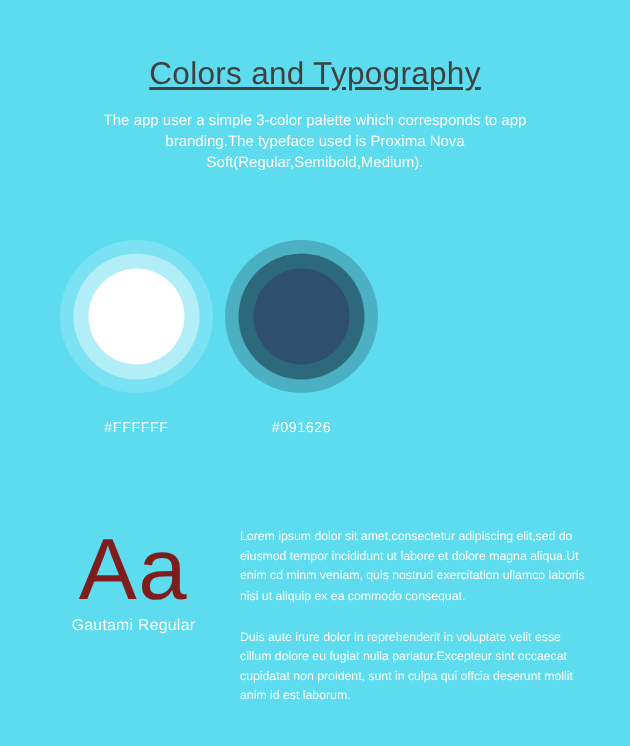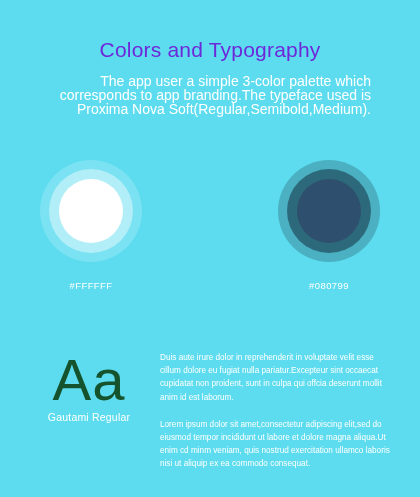--- a/index.html
+++ b/index.html
@@ -16,43 +16,43 @@
   }
 
   
   .header {
     padding-top: 37px;
     text-align: center;
   }
   .page-title {
     font-size: 21px;
     font-weight: 400;
-    color: #6d28d9;
+    color: #404040;
     letter-spacing: 0.2px;
     line-height: 26px;
     margin: 0;
+    text-decoration: underline;
   }
   .page-subtitle {
     margin: 11px auto 0 auto;
     width: 322px;
-    font-size: 14px;
+    font-size: 10px;
     line-height: 14px;
     color: #FFFFFF;
-    text-align: right;
+    text-align: center;
     font-weight: 400;
   }
 
   
   .palette {
     margin-top: 44px;
     display: flex;
-    justify-content: space-between;
+    justify-content: flex-start;
     padding: 0 36px;
     box-sizing: border-box;
-    gap: 15px;
   }
   .swatch {
     width: 110px;
     display: flex;
     flex-direction: column;
     align-items: center;
   }
   .ring-outer {
     width: 102px;
     height: 102px;
@@ -106,21 +106,21 @@
   }
   .type-specimen {
     width: 118px;
     flex: 0 0 118px;
     text-align: center;
     padding-top: 2px;
   }
   .specimen-glyph {
     font-size: 58px;
     line-height: 62px;
-    color: #14532d;
+    color: #7f1d1d;
     font-weight: 300;
     letter-spacing: 1px;
   }
   .specimen-name {
     margin-top: 0;
     font-size: 10.5px;
     color: #FFFFFF;
     font-weight: 400;
     letter-spacing: 0.2px;
   }
@@ -158,31 +158,31 @@
     </div>
     <div class="swatch-label">#FFFFFF</div>
   </div>
 
   <div class="swatch s2">
     <div class="ring-outer">
       <div class="ring-mid">
         <div class="ring-core"></div>
       </div>
     </div>
-    <div class="swatch-label">#080799</div>
+    <div class="swatch-label">#091626</div>
   </div>
 
 
 </div>
 
 <div class="typography">
 
   <div class="type-specimen">
     <div class="specimen-glyph">Aa</div>
     <div class="specimen-name">Gautami Regular</div>
   </div>
 
   <div class="type-copy">
+    <p>Lorem ipsum dolor sit amet,consectetur adipiscing elit,sed do eiusmod tempor incididunt ut labore et dolore magna aliqua.Ut enim cd minm veniam, quis nostrud exercitation ullamco laboris nisi ut aliquip ex ea commodo consequat.</p>
     <p>Duis aute irure dolor in reprehenderit in voluptate velit esse cillum dolore eu fugiat nulla pariatur.Excepteur sint occaecat cupidatat non proident, sunt in culpa qui offcia deserunt mollit anim id est laborum.</p>
-    <p>Lorem ipsum dolor sit amet,consectetur adipiscing elit,sed do eiusmod tempor incididunt ut labore et dolore magna aliqua.Ut enim cd minm veniam, quis nostrud exercitation ullamco laboris nisi ut aliquip ex ea commodo consequat.</p>
   </div>
 
 </div>
 
 </body></html>

